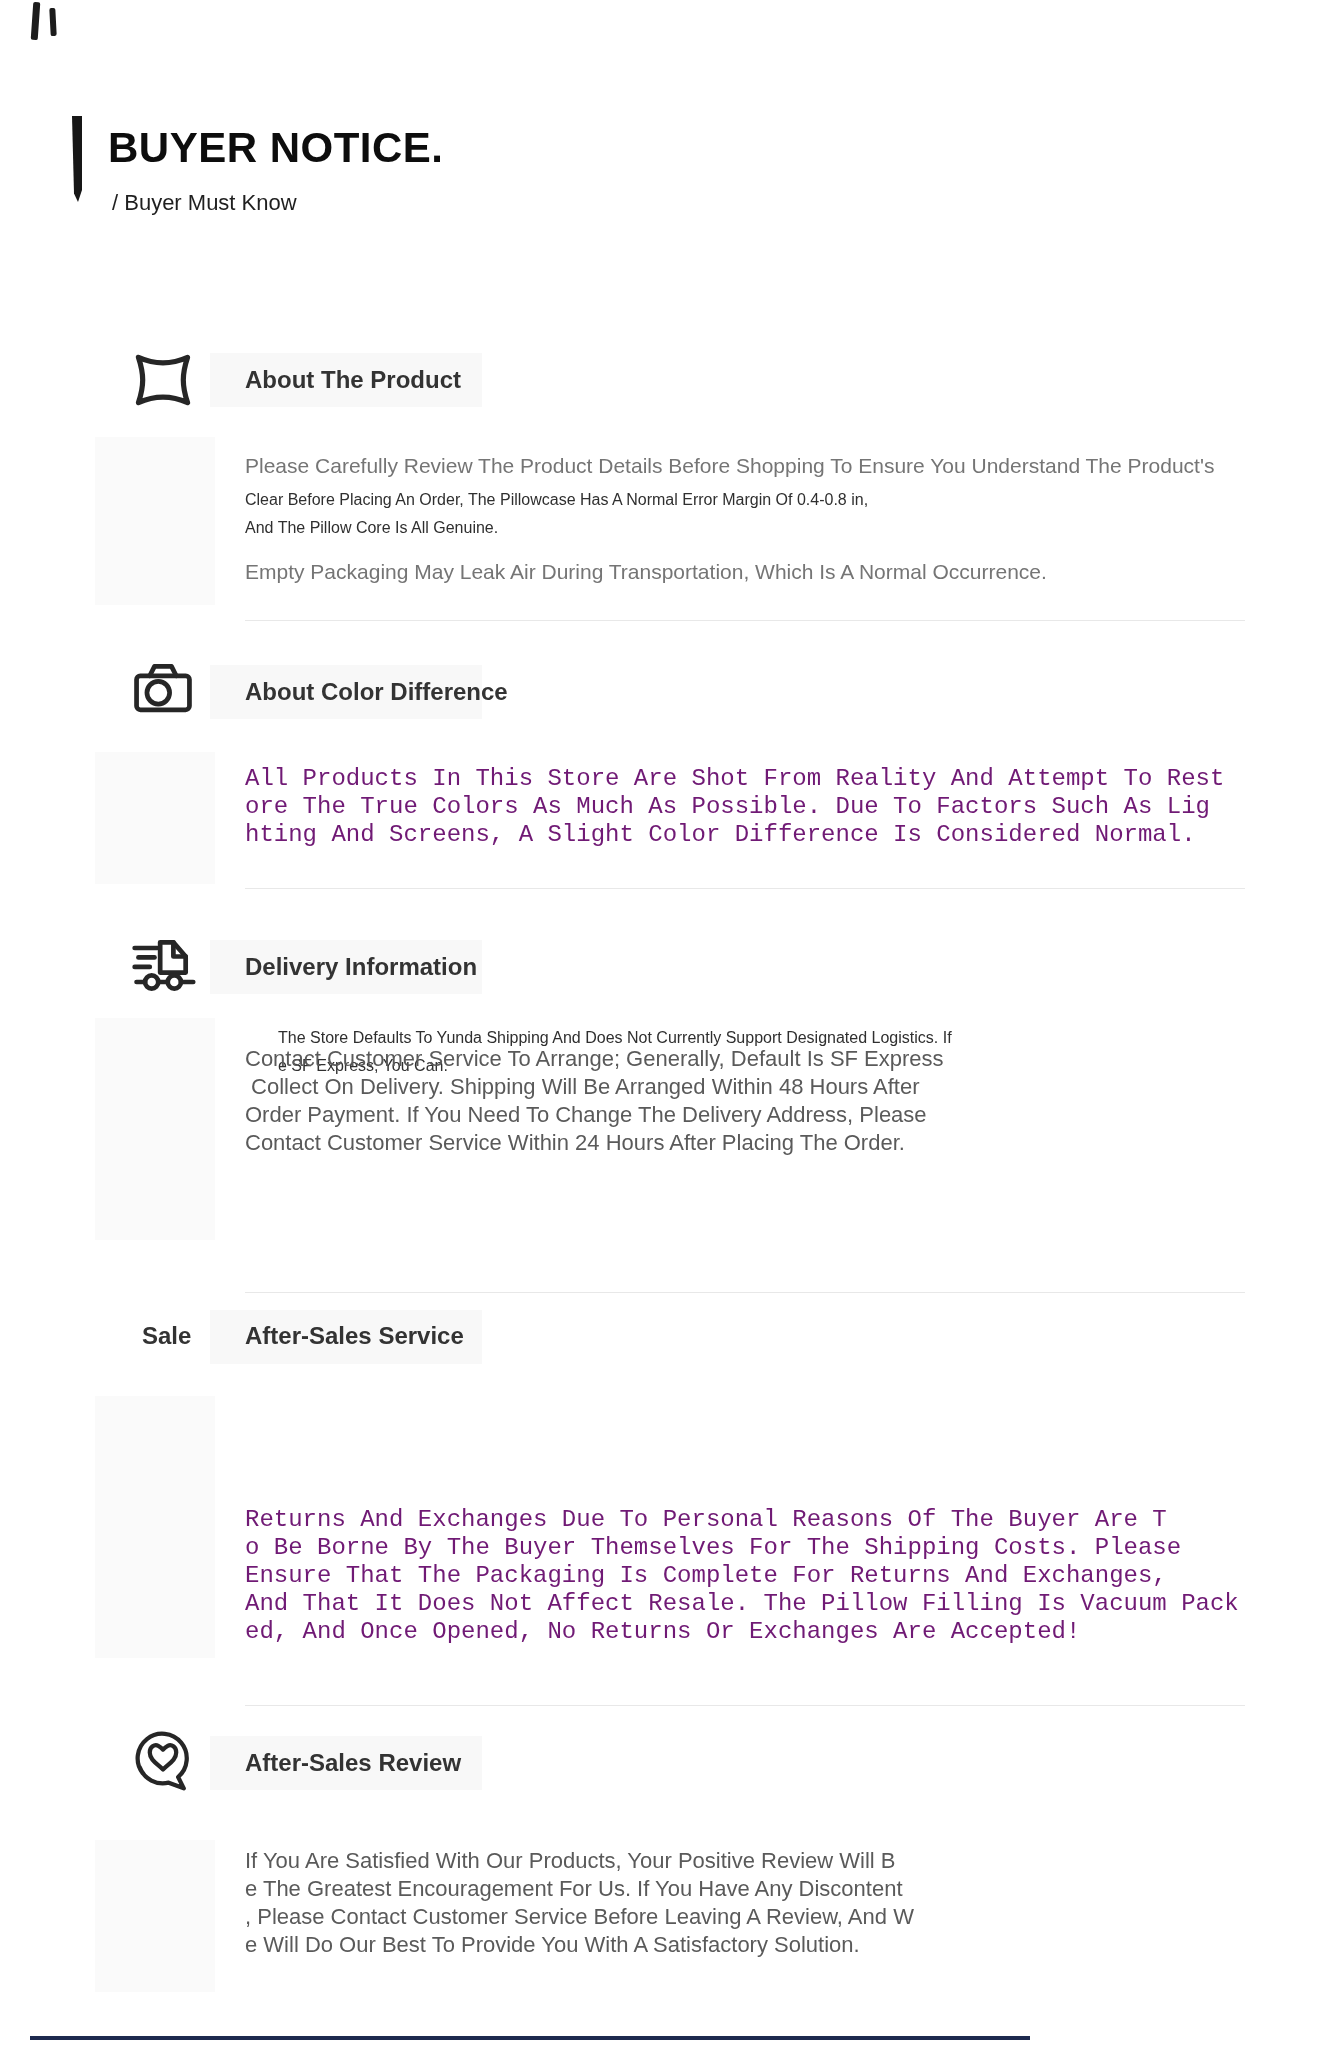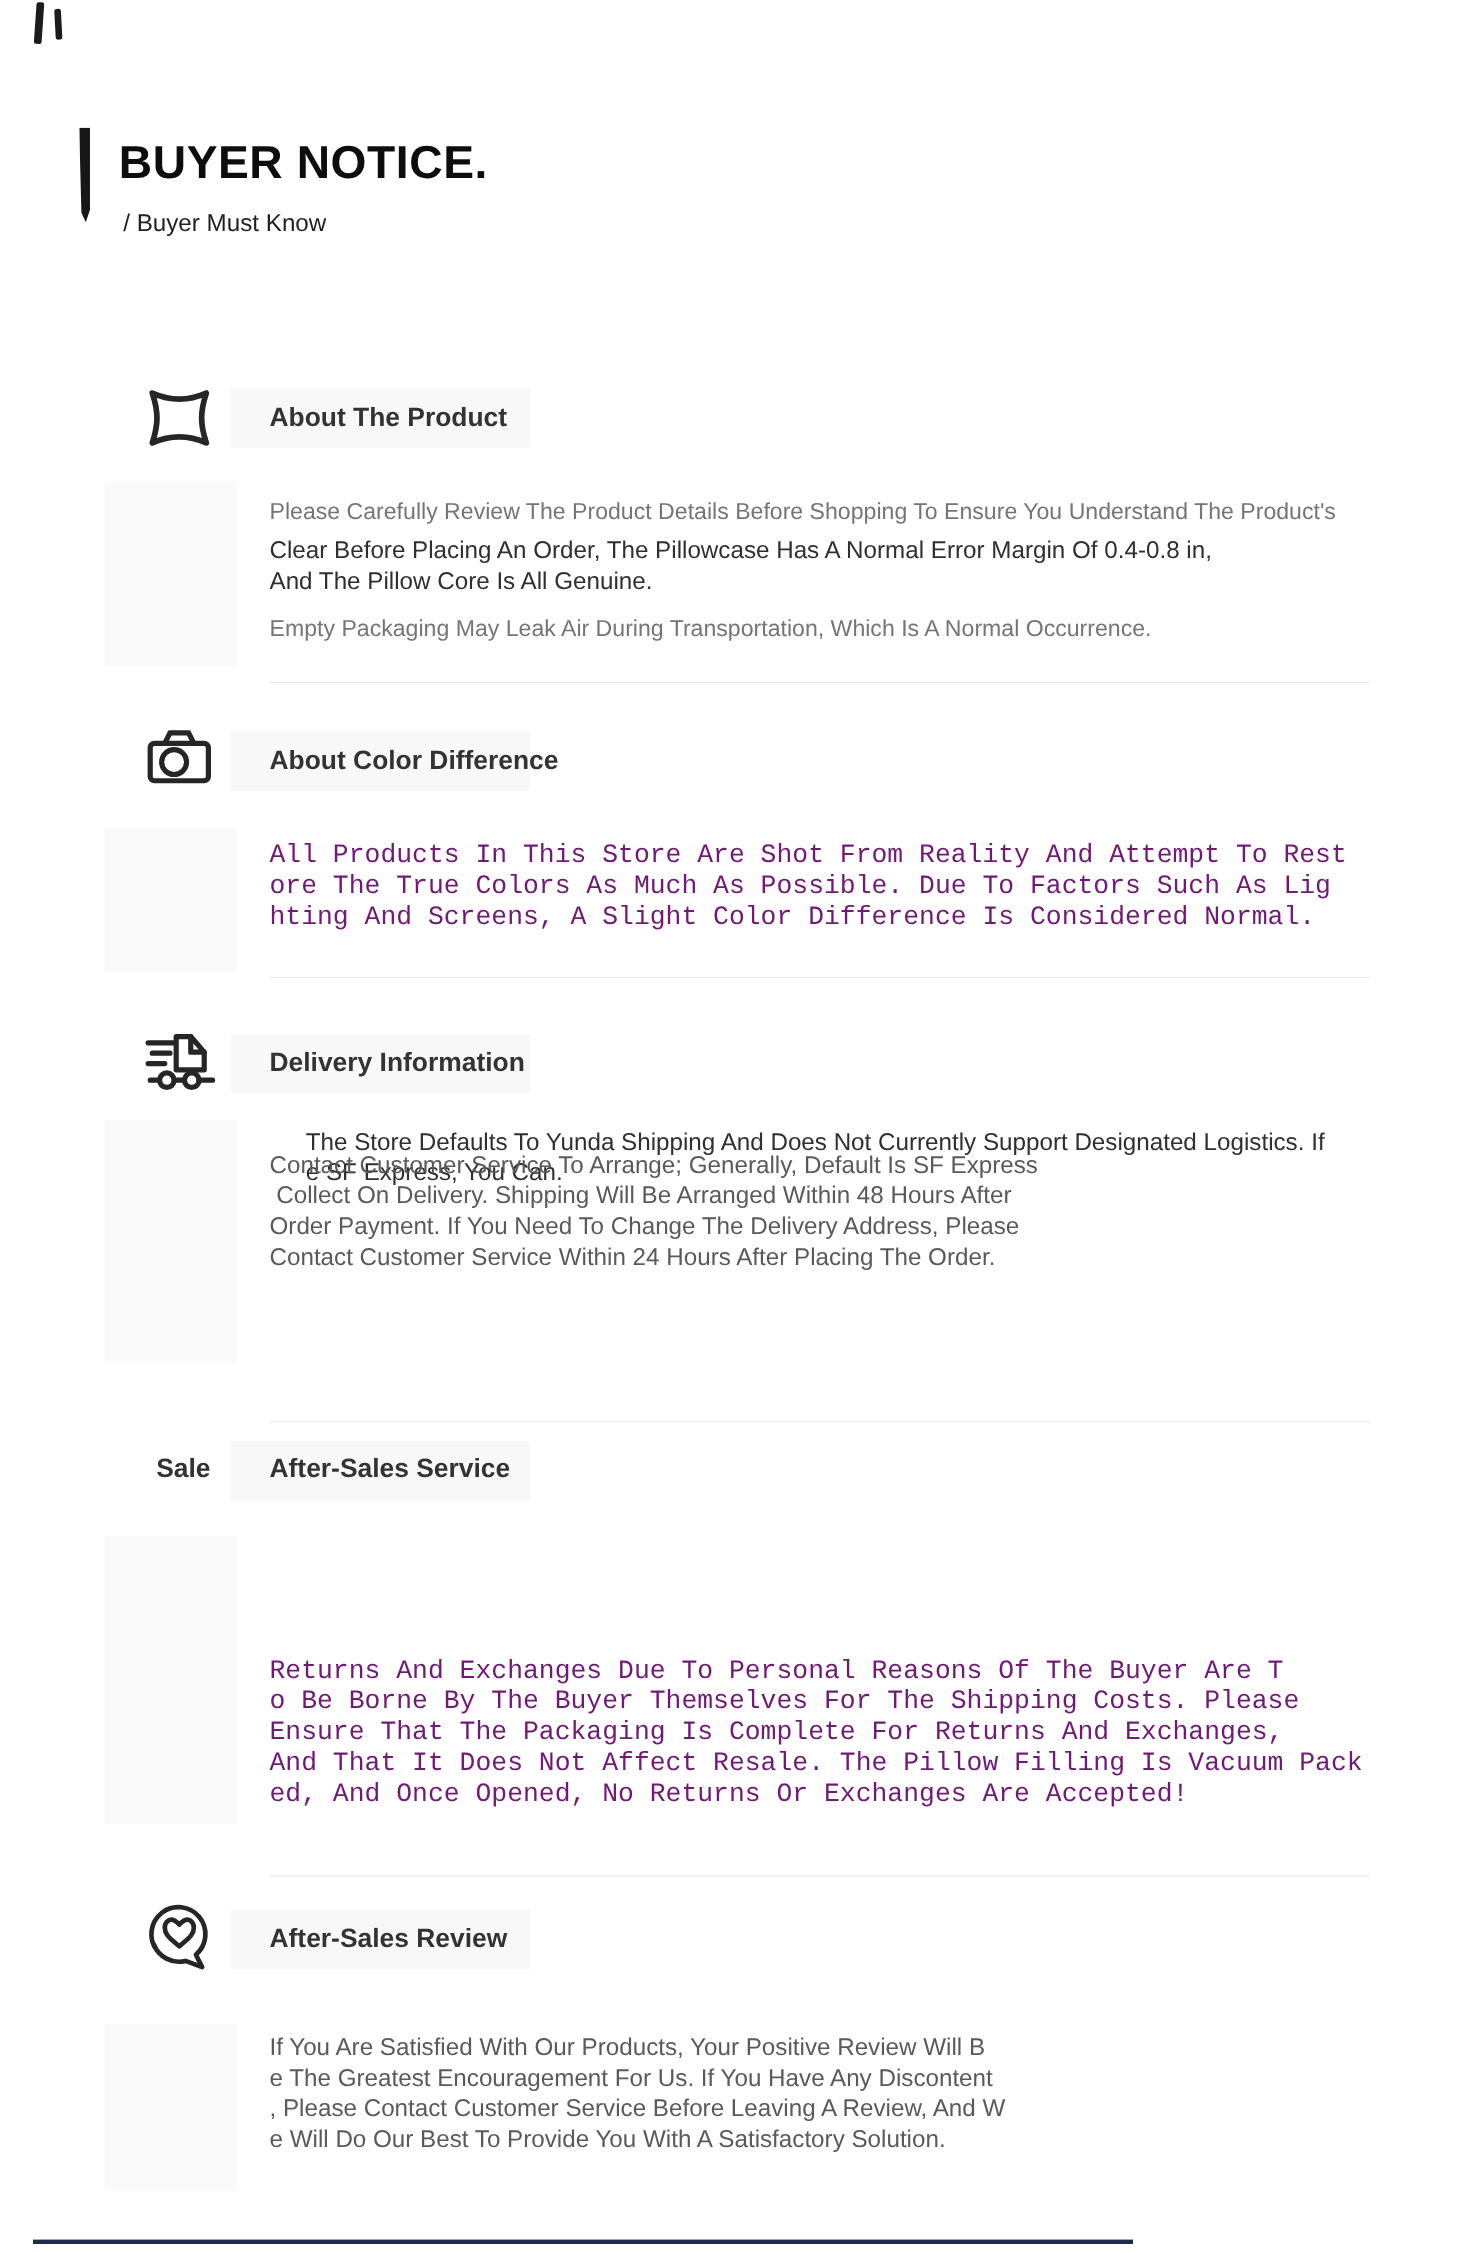--- a/index.html
+++ b/index.html
@@ -12,21 +12,21 @@
     clip-path:polygon(0 0,100% 0,100% 86%,60% 100%,20% 90%);}
   .corner-mark{background:#1c1c1c;border-radius:2px;}
   .page-title{left:108px;top:124px;font-size:42px;font-weight:900;letter-spacing:.5px;color:#0d0d0d;white-space:pre;}
   .page-subtitle{left:112px;top:190px;font-size:22px;font-weight:400;color:#1f1f1f;white-space:pre;}
   .title-band{background:#f8f8f8;width:272px;height:54px;left:210px;}
   .side-strip{background:#fafafa;width:120px;left:95px;}
   .sec-title{left:245px;font-size:24px;font-weight:700;color:#333;white-space:pre;}
   .sale-word{left:142px;font-size:24px;font-weight:700;color:#333;white-space:pre;}
   .icon-box{left:129px;width:68px;height:68px;display:flex;align-items:center;justify-content:center;}
   .para{left:245px;right:0;white-space:pre;overflow:hidden;line-height:28px;}
-  .t-dark{font-size:22px;color:#2f2f2f;}
+  .t-dark{font-size:16px;color:#2f2f2f;}
   .t-med{font-size:24px;color:#701a75;font-family:Liberation Mono, monospace;}
   .t-md2{font-size:22px;color:#5a5a5a;}
   .t-muted{font-size:21px;color:#757575;}
   .divider{left:245px;width:1000px;height:1px;background:#e8e8e8;}
   .footer-bar{left:30px;top:2036px;width:1000px;height:12px;background:#1d2a4e;}
   svg{display:block;}
 </style>
 </head>
 <body>
 

